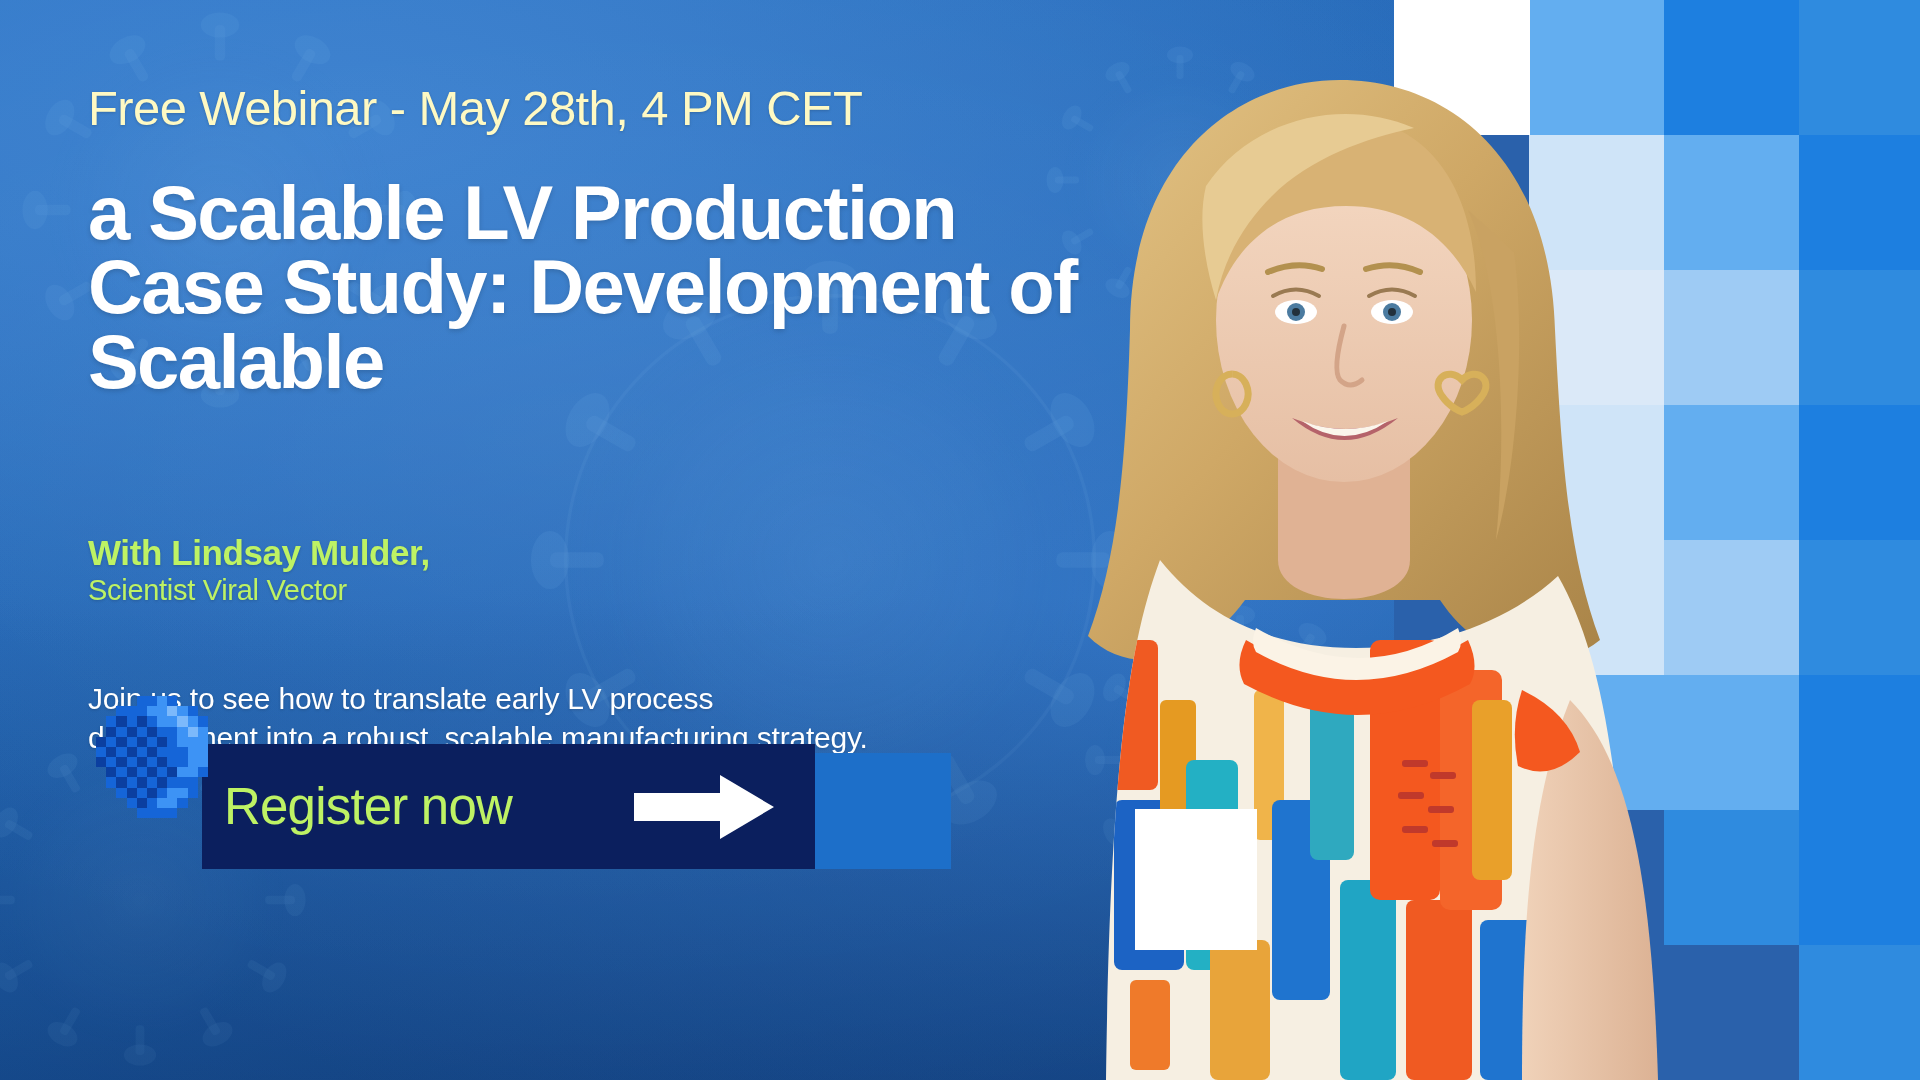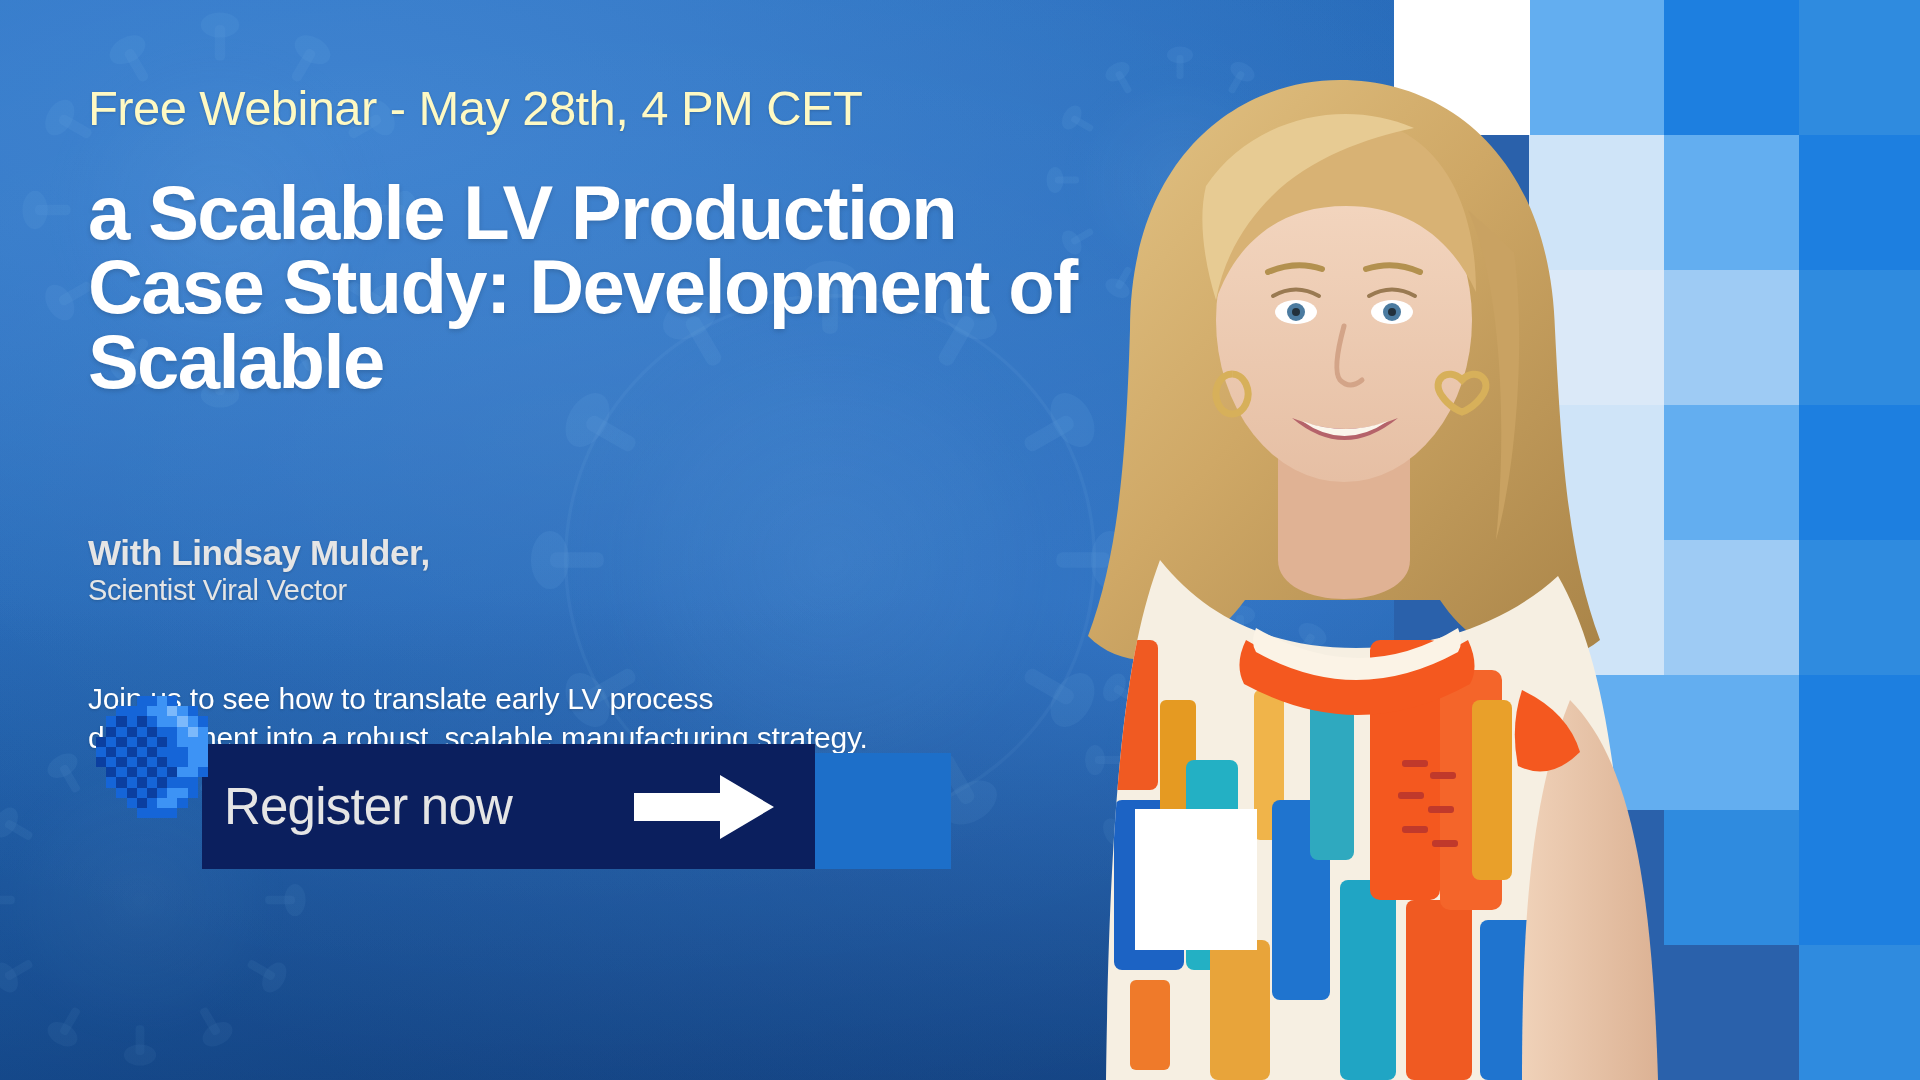--- a/index.html
+++ b/index.html
@@ -106,21 +106,21 @@
     font-weight: 700;
     letter-spacing: -1.6px;
     text-shadow: 0 2px 5px rgba(0,0,0,.16);
   }
   .headline span { display: block; }
 
   .speaker {
     position: absolute;
     top: 532px;
     left: 0;
-    color: #e5e5e5;
+    color: #bef264;
     line-height: 1.18;
     text-shadow: 0 1px 3px rgba(0,0,0,.18);
   }
   .speaker .name {
     display: block;
     font-size: 35px;
     font-weight: 700;
     letter-spacing: -0.4px;
   }
   .speaker .role {
@@ -168,21 +168,21 @@
     height: 116px;
     background: #1d6fc9;
   }
   .cta-label {
     position: absolute;
     left: 136px;
     top: 0;
     height: 125px;
     display: flex;
     align-items: center;
-    color: #e5e5e5;
+    color: #bef264;
     font-size: 51px;
     font-weight: 400;
     letter-spacing: -0.8px;
   }
   .cta-arrow {
     position: absolute;
     left: 546px;
     top: 31px;
     width: 140px;
     height: 64px;

